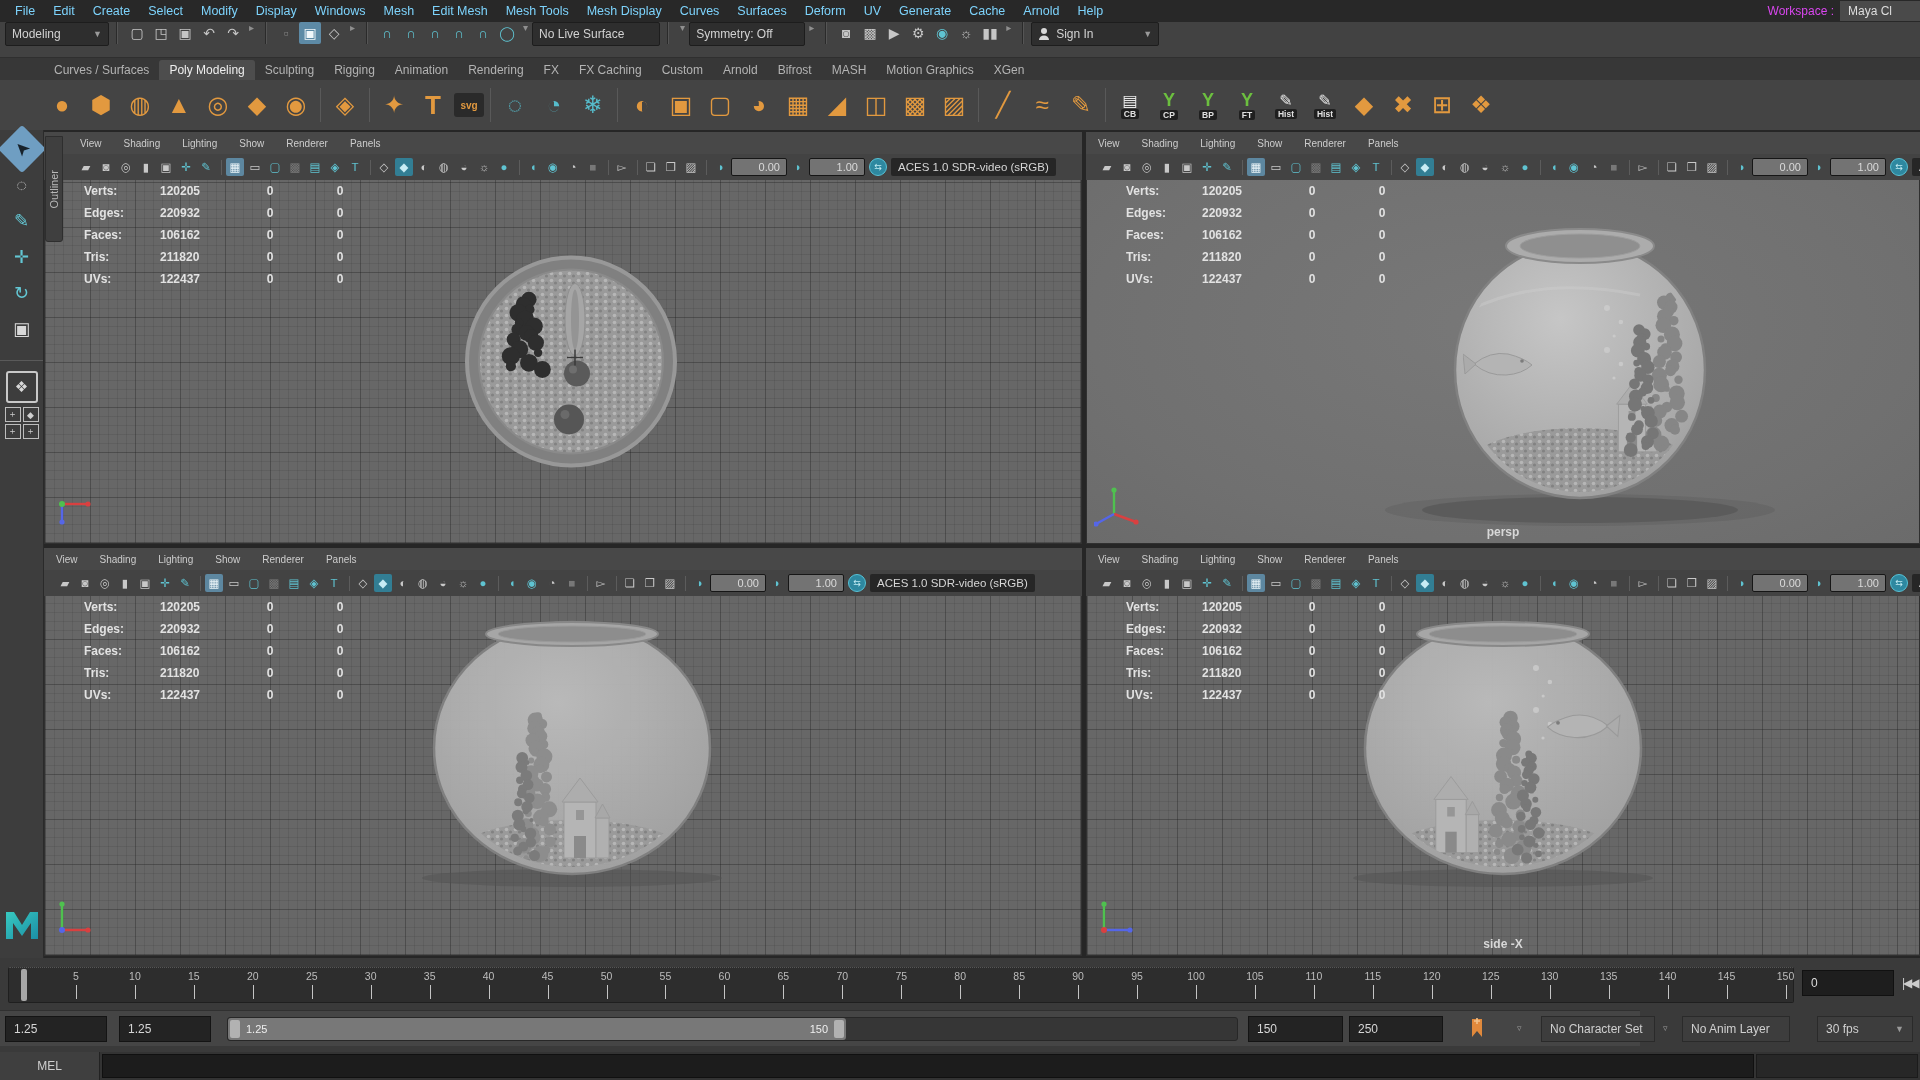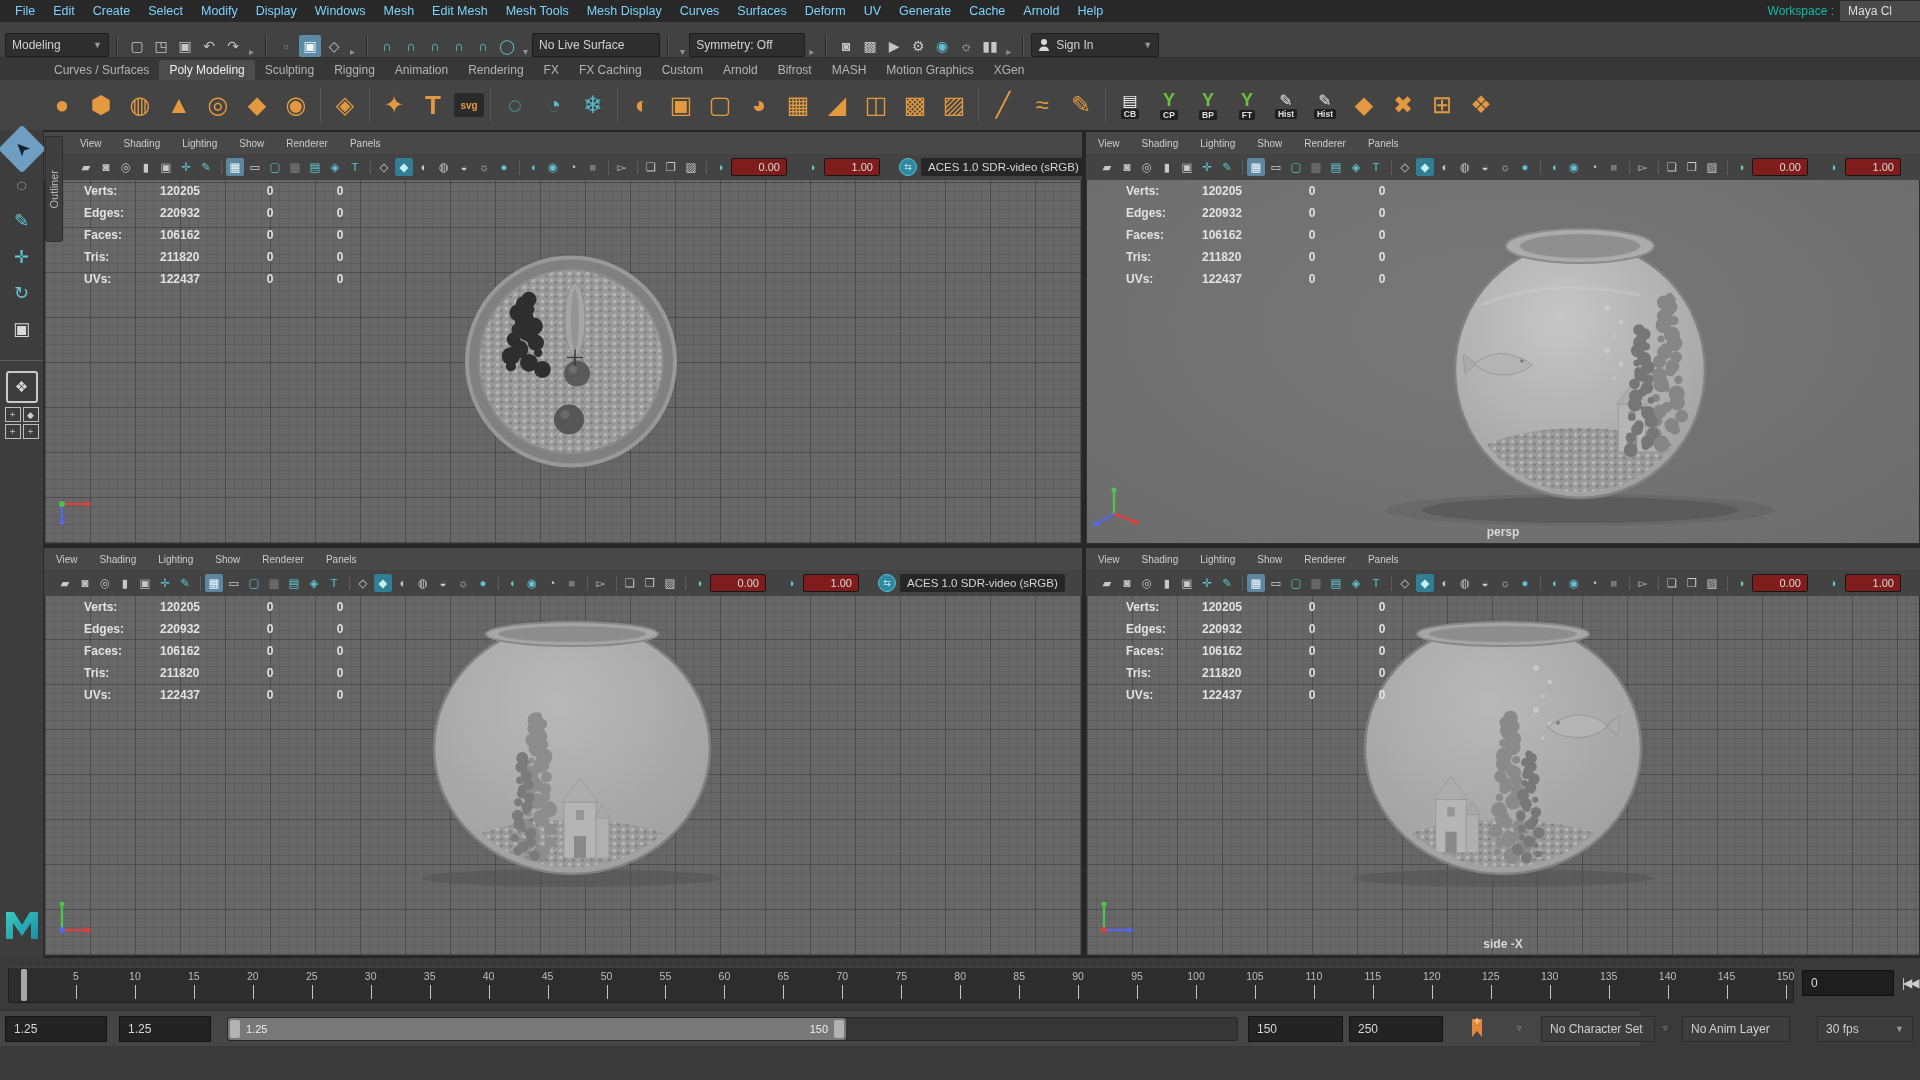--- a/index.html
+++ b/index.html
@@ -4,26 +4,26 @@
 <style>
   html,body{margin:0;padding:0;background:#2c2c2c;}
   *{box-sizing:border-box;user-select:none;}
   #root{position:relative;width:1920px;height:1080px;overflow:hidden;background:#3a3a3a;
         font-family:"Liberation Sans","DejaVu Sans",sans-serif;color:#c9c9c9;font-size:12px;}
   
   #menubar{position:absolute;left:0;top:0;width:1920px;height:22px;background:#282828;
            display:flex;align-items:center;padding-left:6px;white-space:nowrap;}
   .mi{padding:0 9px;font-size:12.5px;color:#7dd3fc;cursor:default;}
   #workspace{position:absolute;right:0;top:0;height:22px;display:flex;align-items:center;}
-  #workspace .wl{color:#14b8a6;margin-right:6px;}
+  #workspace .wl{color:#d946ef;margin-right:6px;}
   #workspace .wv{background:#4a4a4a;height:20px;display:flex;align-items:center;
                  padding:0 8px;width:80px;color:#ddd;}
   
   #statusline{position:absolute;left:0;top:22px;width:1920px;height:36px;background:#424242;
-              display:flex;align-items:flex-end;border-bottom:1px solid #2f2f2f;overflow:hidden;}
+              display:flex;align-items:flex-start;border-bottom:1px solid #2f2f2f;overflow:hidden;}
   .dropbox{background:#2e2e2e;border:1px solid #1d1d1d;height:24px;display:flex;align-items:center;
            padding:0 6px;color:#d2d2d2;border-radius:2px;font-size:12px;}
   .dropbox .arr{margin-left:auto;color:#9a9a9a;font-size:9px;padding-left:8px;}
   .sl-sep{width:2px;height:22px;border-left:1px solid #2a2a2a;border-right:1px solid #555;margin:0 7px;}
   .flowarr{color:#8f8f8f;font-size:10px;margin:0 4px;}
   .icon{display:inline-flex;align-items:center;justify-content:center;width:22px;height:22px;
         font-size:14px;color:#c6c6c6;border-radius:2px;margin:0 1px;}
   .icon.teal{color:#5fc3d1;}
   .icon.active{background:#5d8aa6;color:#f0f6fa;}
   .icon.dim{opacity:.45;}
@@ -69,23 +69,23 @@
   .vp-toolbar{height:26px;display:flex;align-items:center;background:#434343;white-space:nowrap;
               overflow:hidden;}
   .vp-toolbar>*{flex-shrink:0;}
   .vpi{display:inline-flex;align-items:center;justify-content:center;width:18px;height:18px;
        font-size:11.5px;color:#cscscs;color:#c8c8c8;border-radius:2px;margin-right:2px;}
   .vpi.teal{color:#5fc3d1;}
   .vpi.active{background:#5d87a0;color:#eaf4f8;}
   .vpi.activeTeal{background:#327e94;color:#c8ecf4;}
   .vpi.dim{opacity:.4;}
   .vpsep{width:1px;height:15px;background:#5c5c5c;margin:0 4px;display:inline-block;}
-  .vpfld{background:#7f1d1d;border:1px solid #161616;color:#dadada;font-size:11px;height:18px;
+  .vpfld{background:#737373;border:1px solid #161616;color:#dadada;font-size:11px;height:18px;
          width:56px;display:inline-flex;align-items:center;justify-content:flex-end;
-         padding:0 6px;border-radius:2px;margin-right:17px;}
+         padding:0 6px;border-radius:2px;margin-right:2px;}
   .aceschip{width:18px;height:18px;border-radius:50%;background:#2e88a0;color:#bfeaf2;display:inline-flex;
             align-items:center;justify-content:center;font-size:9px;margin:0 4px 0 2px;border:1px solid #57c2d6;}
   .aceslbl{background:#262626;height:18px;display:inline-flex;align-items:center;padding:0 7px;
            color:#d6d6d6;font-size:11.5px;border-radius:2px;}
   .vp-canvas{position:absolute;left:1px;right:1px;bottom:1px;top:48px;overflow:hidden;}
   .vp-canvas.grid{background-color:#676767;background-image:
       repeating-linear-gradient(0deg,rgba(30,30,30,.28) 0 1px,transparent 1px 45px),
       repeating-linear-gradient(90deg,rgba(30,30,30,.28) 0 1px,transparent 1px 45px),
       repeating-linear-gradient(0deg,rgba(40,40,40,.13) 0 1px,transparent 1px 9px),
       repeating-linear-gradient(90deg,rgba(40,40,40,.13) 0 1px,transparent 1px 9px);}
@@ -1219,13 +1219,18 @@
     <span class="smallarr" style="left:1517px;">▿</span>
     <div class="rdrop" style="left:1541px;width:114px;">No Character Set</div>
     <span class="smallarr" style="left:1663px;">▿</span>
     <div class="rdrop" style="left:1682px;width:108px;">No Anim Layer</div>
     <div class="rdrop" style="left:1817px;width:96px;">
       <span>30 fps</span>
       <span class="arr" style="margin-left:auto;color:#999;font-size:9px;padding-left:10px;">▼</span>
     </div>
   </div>
 
+  <div id="cmdline">
+    <div id="meltab">MEL</div>
+    <input id="melinput" style="">
+    <div id="helpline"></div>
+  </div>
 </div>
 
 </body></html>

